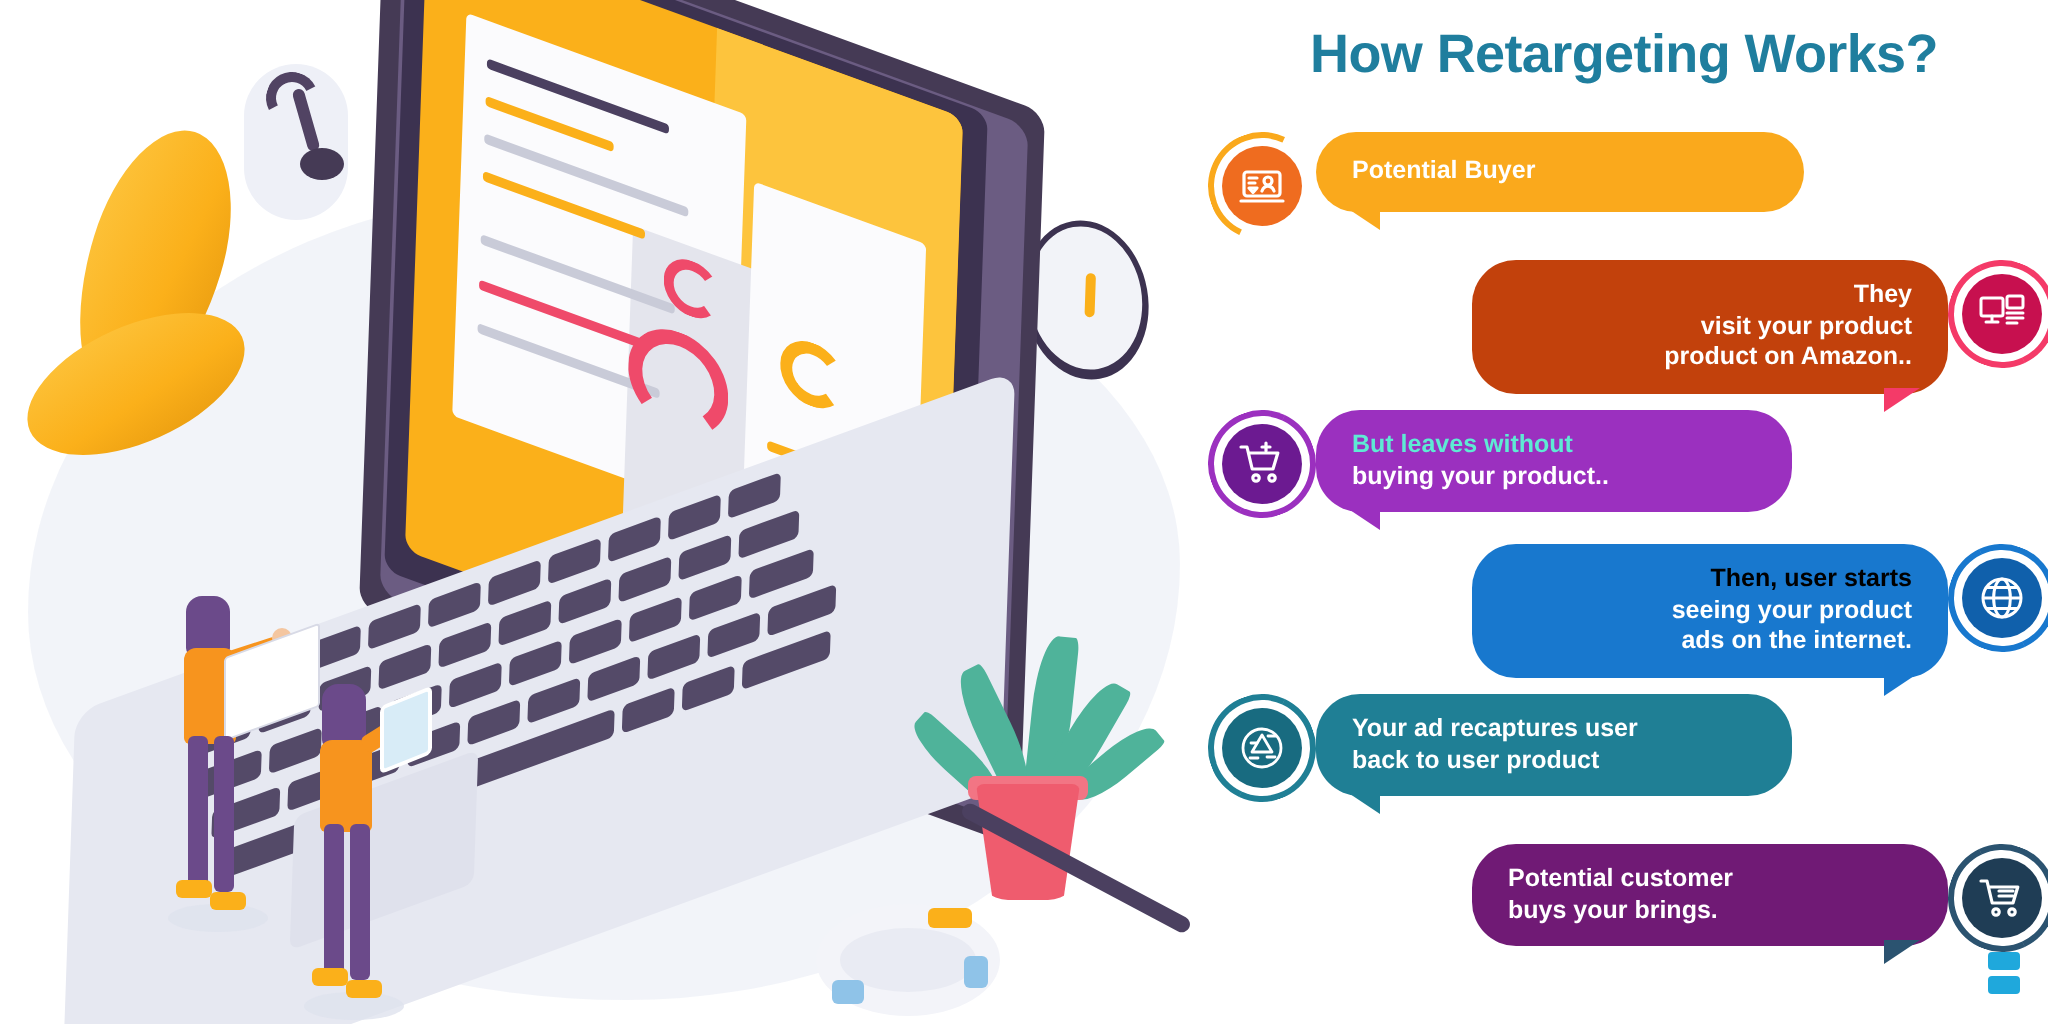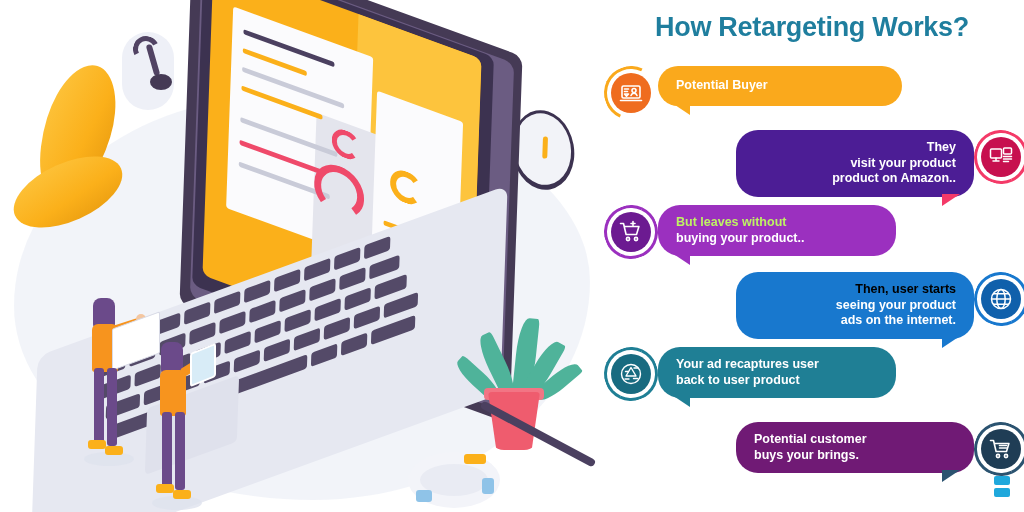--- a/index.html
+++ b/index.html
@@ -578,21 +578,21 @@
           <span class="icon-glyph">
             <svg viewBox="0 0 24 24" fill="none" stroke="#ffffff" stroke-width="1.5" stroke-linecap="round" stroke-linejoin="round">
               <rect x="1.5" y="4" width="11" height="9" rx="1"></rect>
               <path d="M7 13v3M4 16h6"></path>
               <rect x="14.5" y="3" width="8" height="6" rx="1"></rect>
               <path d="M14.5 11.5h8M14.5 14h8M14.5 16.5h5"></path>
             </svg>
           </span>
         </div>
       </div>
-      <div class="bubble" style="background:#4c1d95; color:#f43a68; width:238px; flex-direction:column; align-items:flex-end;">
+      <div class="bubble" style="background:#c2410c; color:#f43a68; width:238px; flex-direction:column; align-items:flex-end;">
         <span style="color:#ffffff;">They</span>
         <span style="color:#ffffff;">visit your product</span>
         <span style="color:#ffffff;">product on Amazon..</span>
       </div>
     </div>
 
     <div class="step" style="top:205px;">
       <div class="icon-wrap" style="color:#9b30bf;">
         <div class="icon-arc left-open"></div>
         <div class="icon-arc2 left-open"></div>
@@ -601,21 +601,21 @@
             <svg viewBox="0 0 24 24" fill="none" stroke="#ffffff" stroke-width="1.6" stroke-linecap="round" stroke-linejoin="round">
               <path d="M1.5 3.5h3l2.6 11h10.4l2.4-8H6"></path>
               <circle cx="9" cy="19" r="1.6"></circle>
               <circle cx="17" cy="19" r="1.6"></circle>
               <path d="M14 1.5v4M12 3.5h4"></path>
             </svg>
           </span>
         </div>
       </div>
       <div class="bubble" style="background:#9b30bf; color:#9b30bf; width:238px; flex-direction:column; align-items:flex-start;">
-        <span style="color:#bef264;">But leaves without</span>
+        <span style="color:#5eead4;">But leaves without</span>
         <span style="color:#ffffff;">buying your product..</span>
       </div>
     </div>
 
     <div class="step right-icon" style="top:272px;">
       <div class="icon-wrap" style="color:#1878ce;">
         <div class="icon-arc right-open"></div>
         <div class="icon-arc2 right-open"></div>
         <div class="icon-disc" style="background:#1060ab;">
           <span class="icon-glyph">

